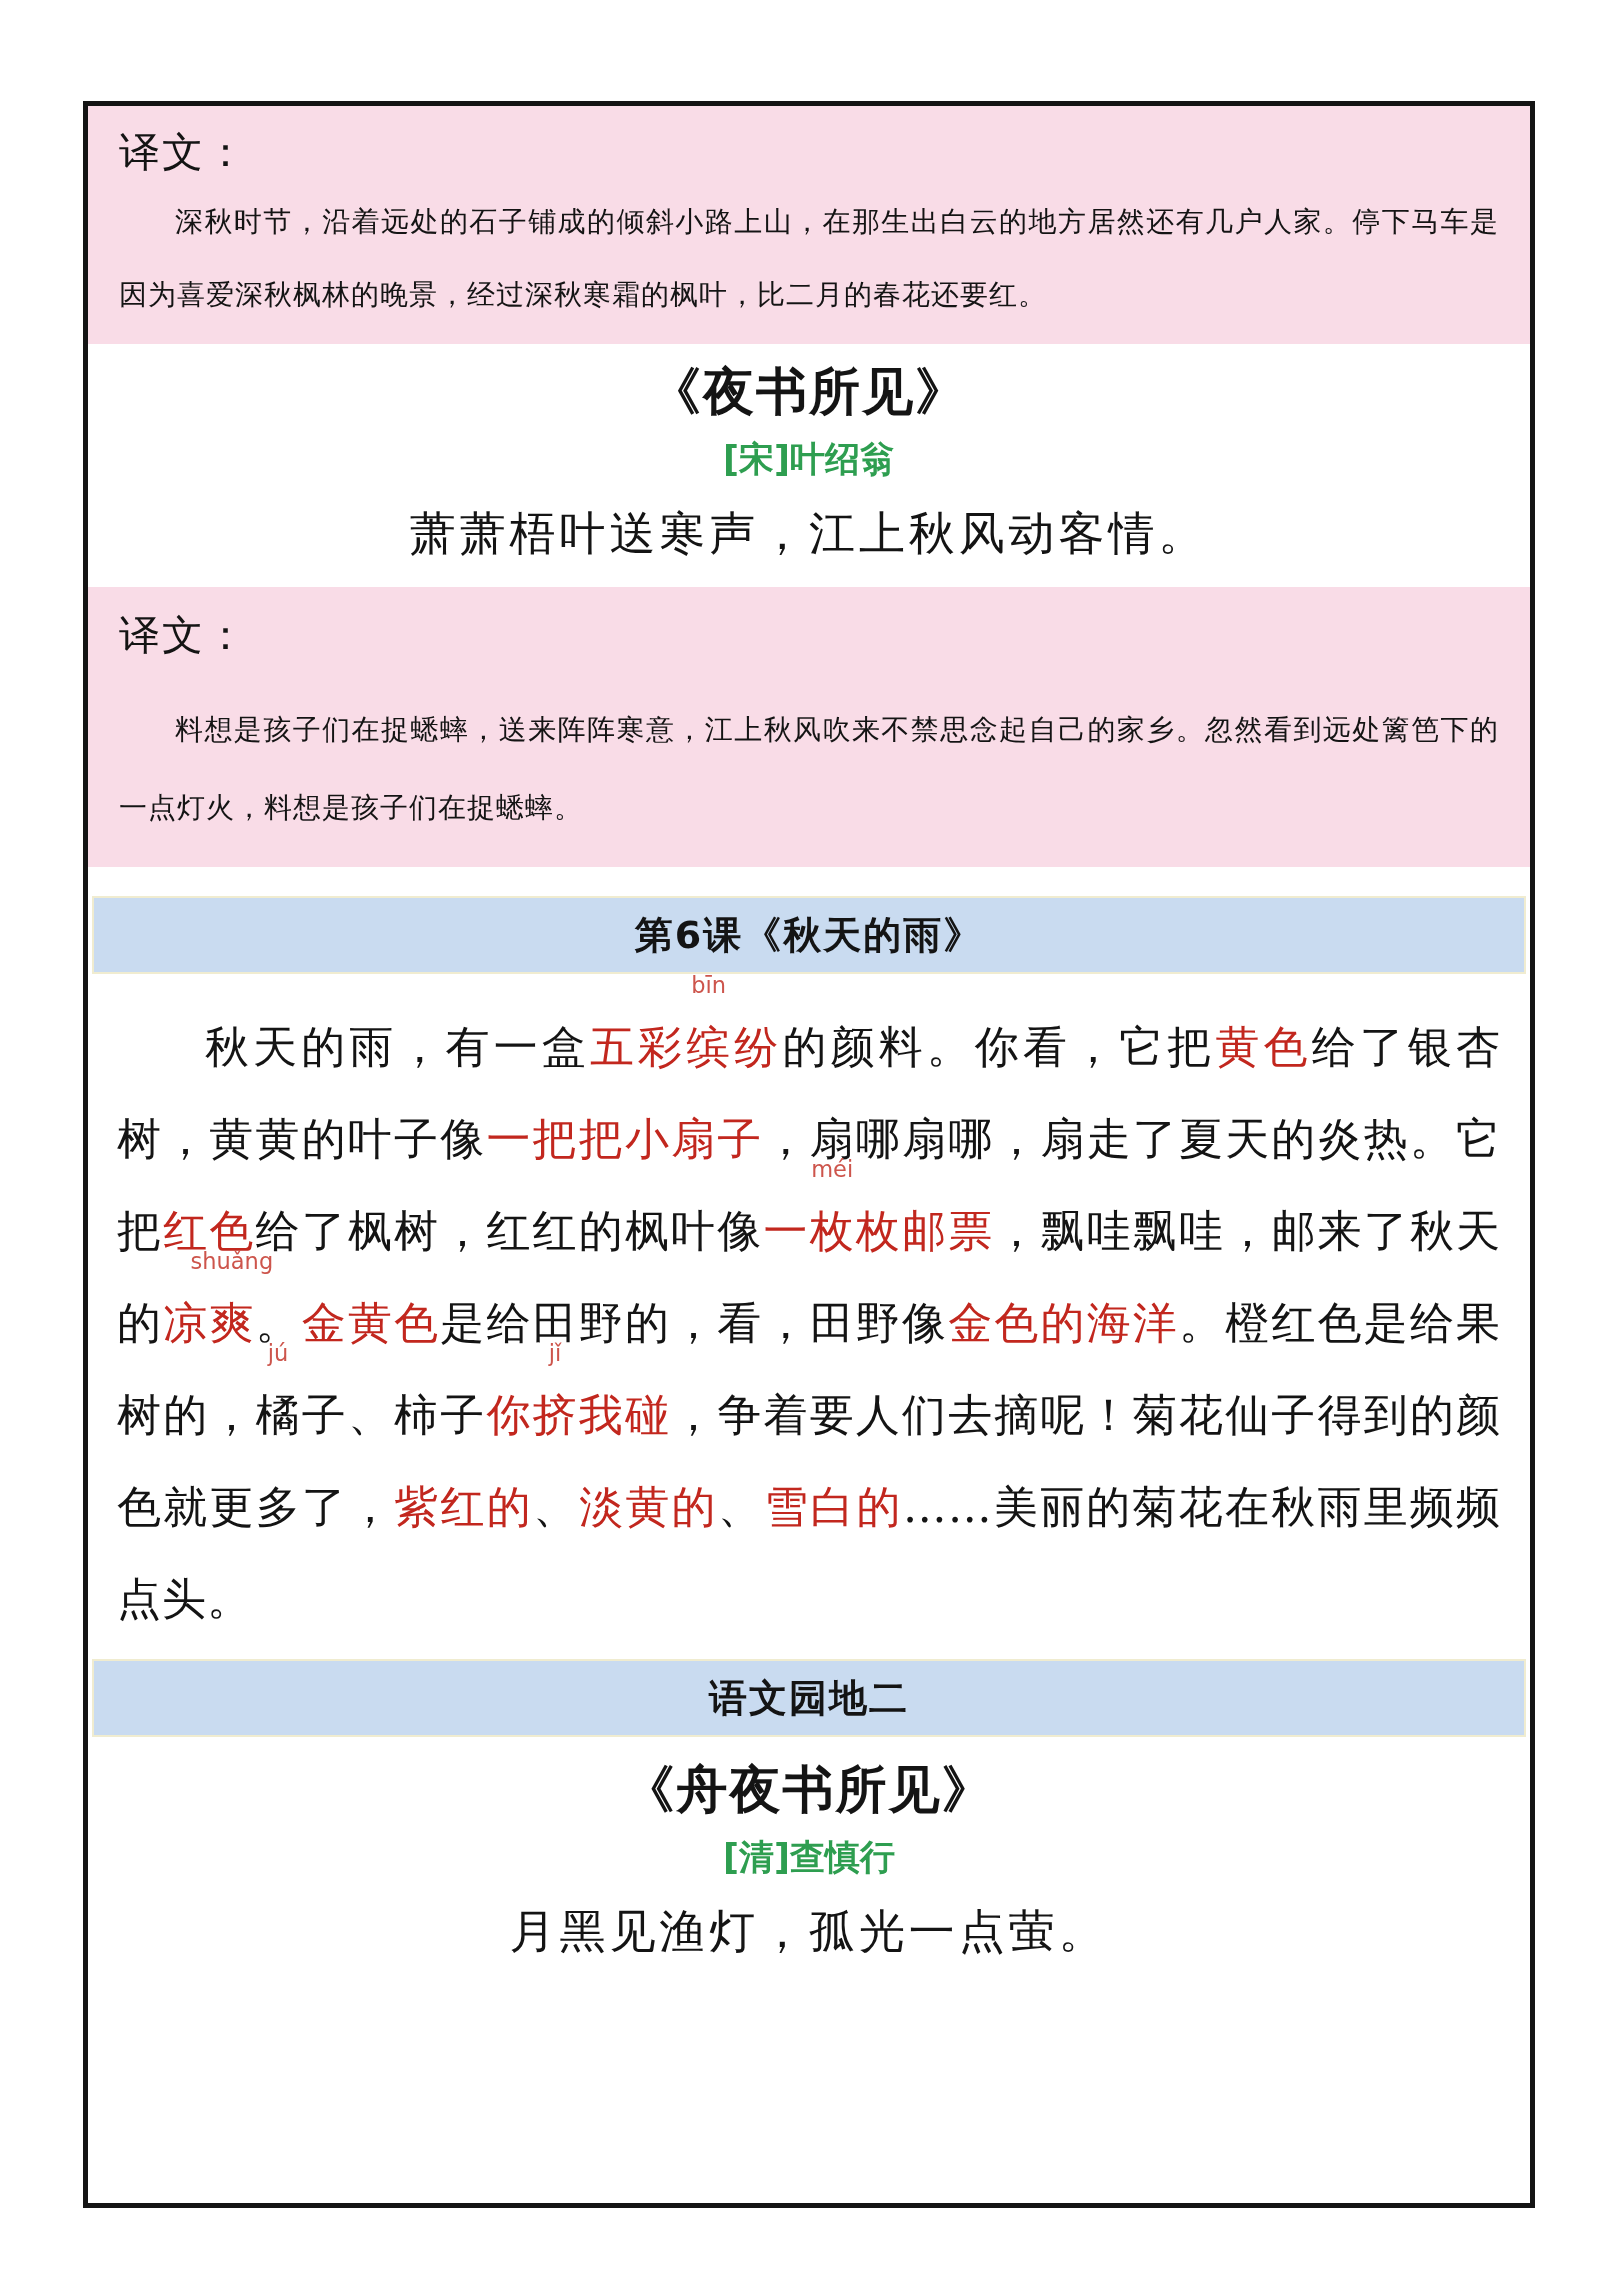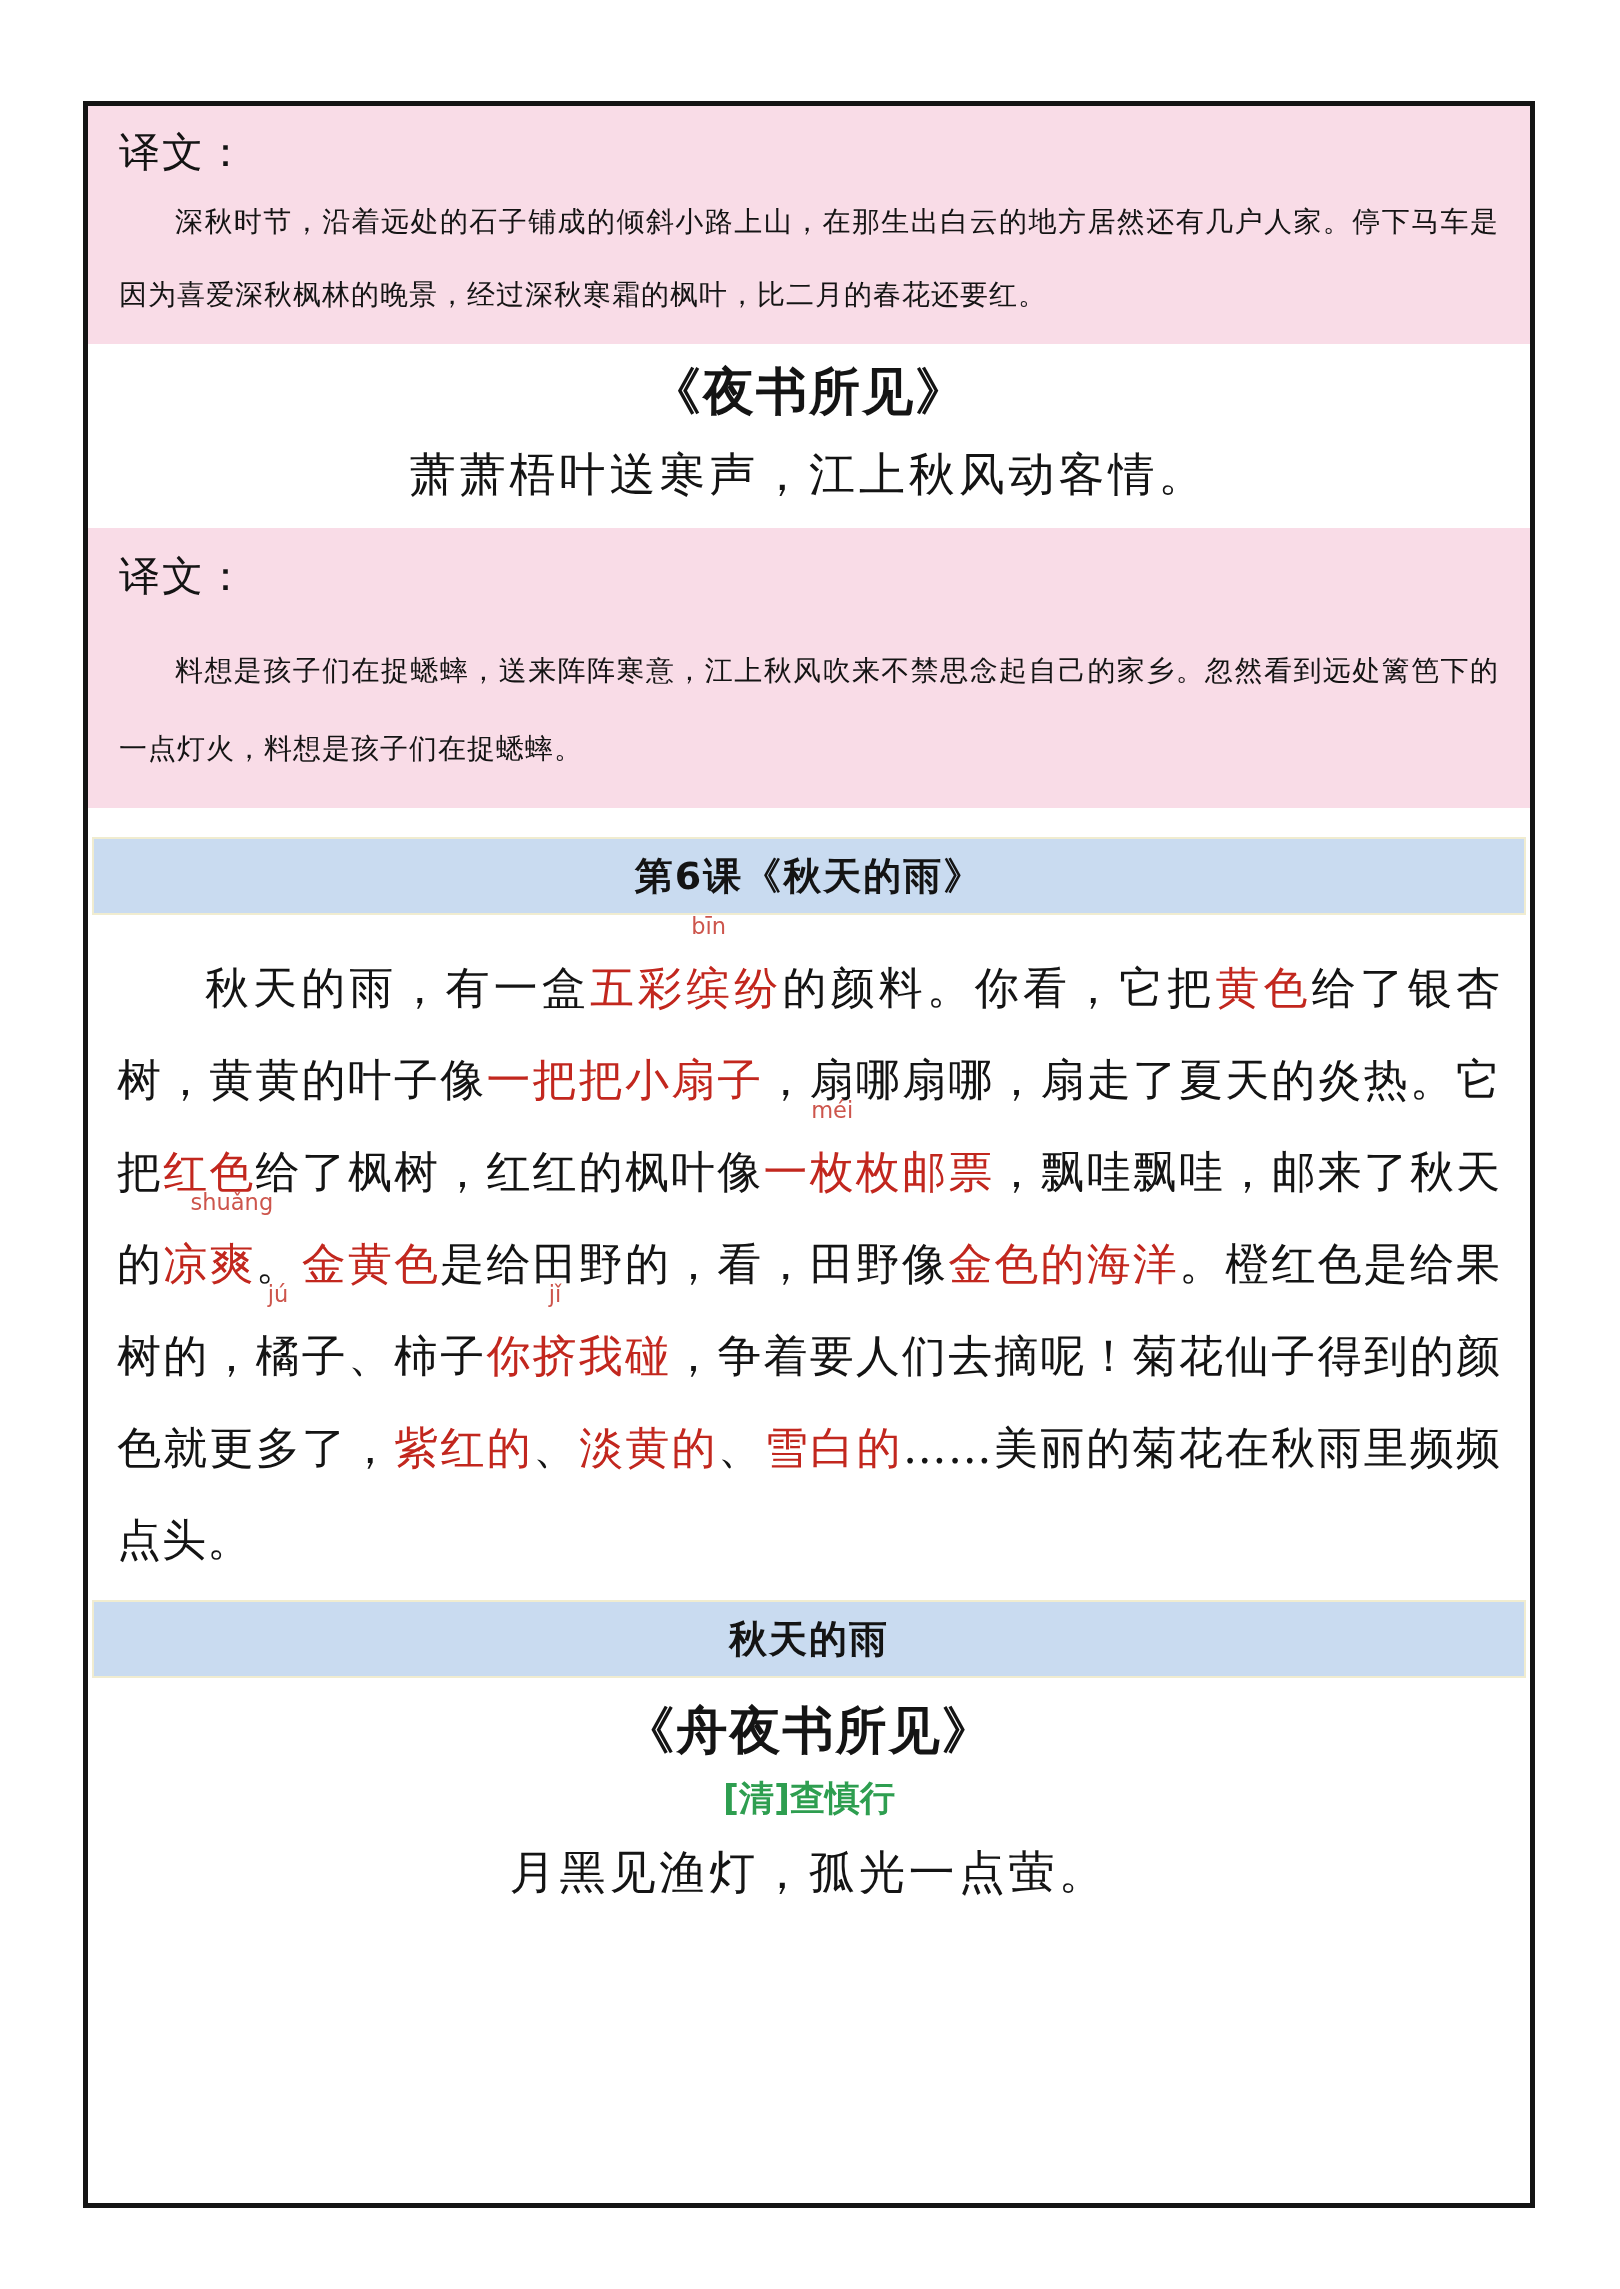--- a/index.html
+++ b/index.html
@@ -133,33 +133,34 @@
 <div class="page">
   <div class="frame">
 
     <section class="pink pink-1">
       <div class="tr-label">译文：</div>
       <p class="tr-text">深秋时节，沿着远处的石子铺成的倾斜小路上山，在那生出白云的地方居然还有几户人家。停下马车是因为喜爱深秋枫林的晚景，经过深秋寒霜的枫叶，比二月的春花还要红。</p>
     </section>
 
     <section class="poem poem-1">
       <h2 class="poem-title">《夜书所见》</h2>
+      <div class="poem-author">[宋]叶绍翁</div>
       <div class="poem-line">萧萧梧叶送寒声，江上秋风动客情。</div>
     </section>
 
     <section class="pink pink-2">
       <div class="tr-label">译文：</div>
       <p class="tr-text">料想是孩子们在捉蟋蟀，送来阵阵寒意，江上秋风吹来不禁思念起自己的家乡。忽然看到远处篱笆下的一点灯火，料想是孩子们在捉蟋蟀。</p>
     </section>
 
     <div class="blue-header blue-header-1">第6课《秋天的雨》</div>
 
     <p class="lesson-para"><span>秋天的雨，有一盒</span><span class="red">五彩</span><span class="anno red">缤<span class="pv">bīn</span></span><span class="red">纷</span><span>的颜料。你看，它把</span><span class="red">黄色</span><span>给了银杏树，黄黄的叶子像</span><span class="red">一把把小扇子</span><span>，扇哪扇哪，扇走了夏天的炎热。它把</span><span class="red">红色</span><span>给了枫树，红红的枫叶像</span><span class="red">一</span><span class="anno red">枚<span class="pv">méi</span></span><span class="red">枚邮票</span><span>，飘哇飘哇，邮来了秋天的</span><span class="red">凉</span><span class="anno red">爽<span class="pv">shuǎng</span></span><span>。</span><span class="red">金黄色</span><span>是给田野的，看，田野像</span><span class="red">金色的海洋</span><span>。橙红色是给果树的，</span><span class="anno">橘<span class="pv">jú</span></span><span>子、柿子</span><span class="red">你</span><span class="anno red">挤<span class="pv">jǐ</span></span><span class="red">我碰</span><span>，争着要人们去摘呢！菊花仙子得到的颜色就更多了，</span><span class="red">紫红的</span><span>、</span><span class="red">淡黄的</span><span>、</span><span class="red">雪白的</span><span>……美丽的菊花在秋雨里频频点头。</span></p>
 
-    <div class="blue-header blue-header-2">秋天的雨</div>
+    <div class="blue-header blue-header-2">语文园地二</div>
 
     <section class="poem poem-2">
       <h2 class="poem-title">《舟夜书所见》</h2>
       <div class="poem-author">[清]查慎行</div>
       <div class="poem-line">月黑见渔灯，孤光一点萤。</div>
 
     </section>
 
   </div>
 </div>

